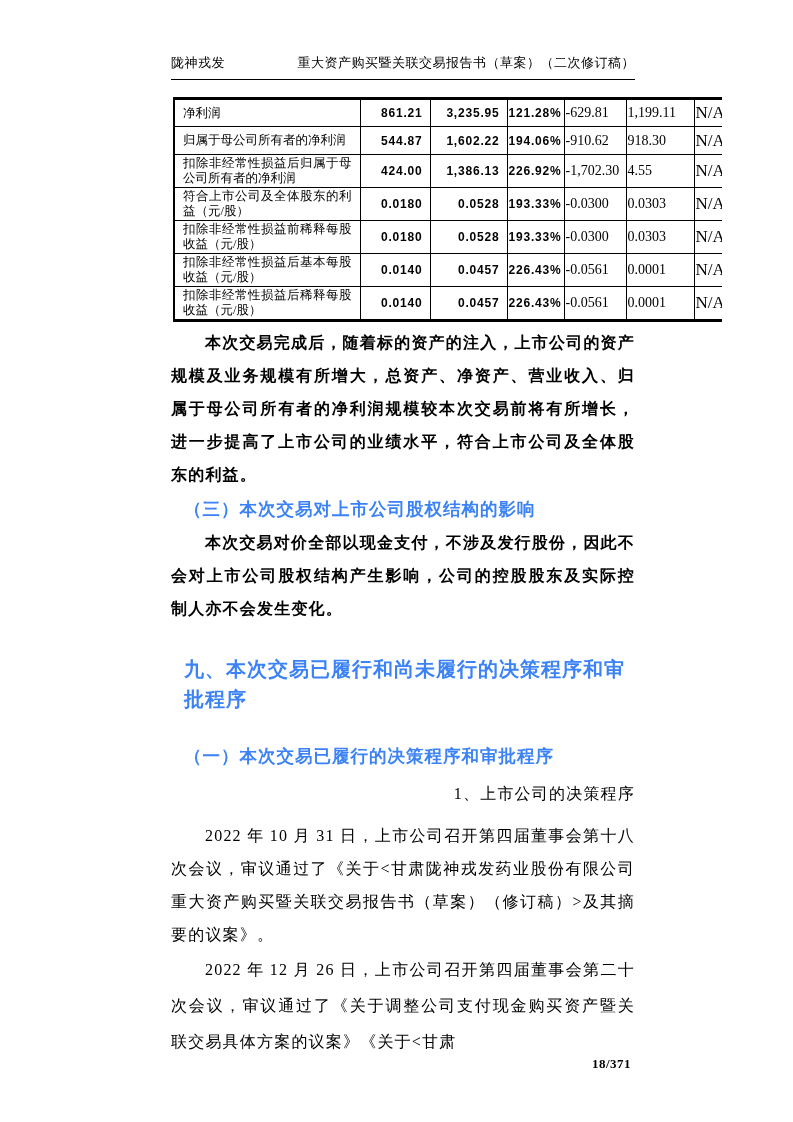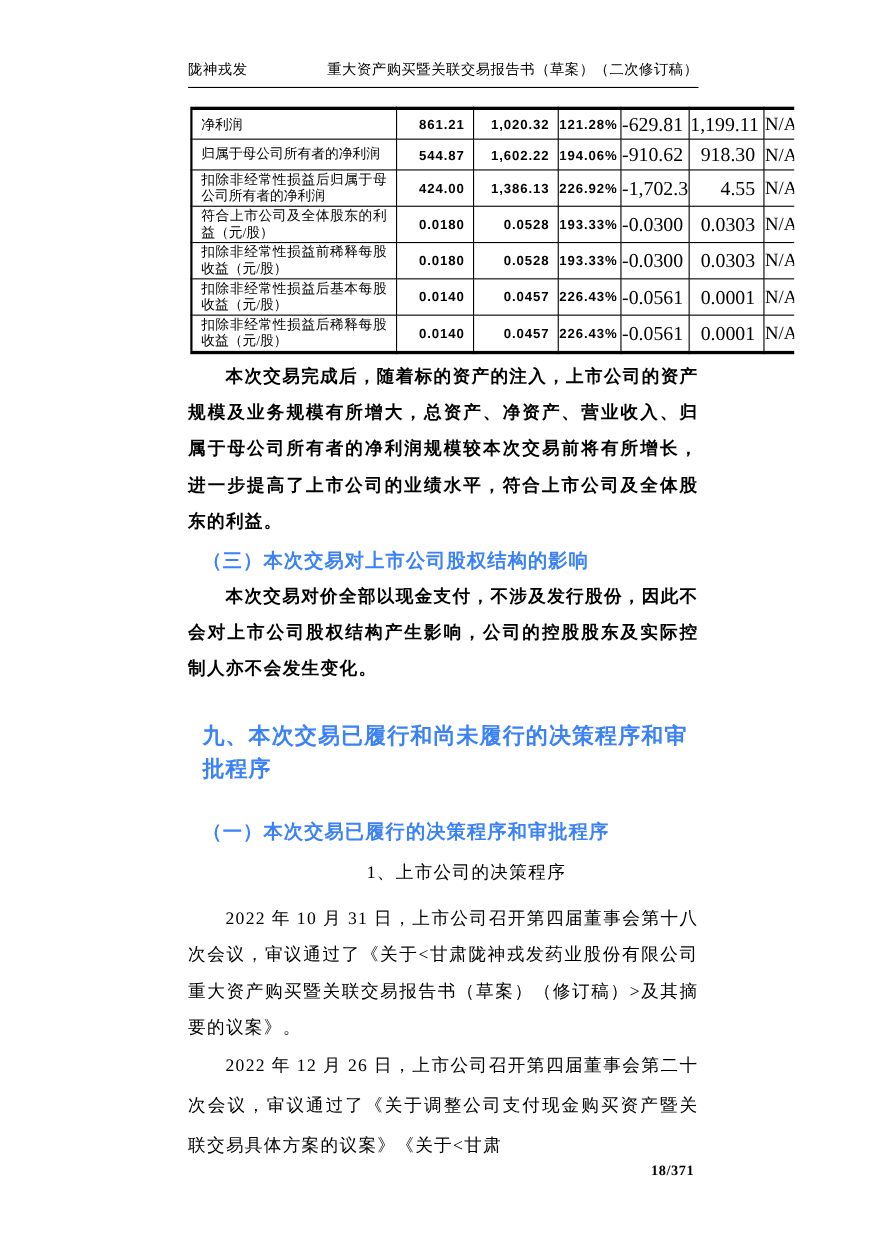--- a/index.html
+++ b/index.html
@@ -53,40 +53,40 @@
   }
   td.vb {
     font-family:"Liberation Sans","DejaVu Sans",sans-serif;
     font-weight:700;
     font-size:12px;
     letter-spacing:0.8px;
     text-align:right;
     padding-right:7px;
   }
   td.vn {
-    font-size:18px;
-    text-align:right;
+    font-size:14px;
+    text-align:left;
     padding-right:7px;
   }
   td.na {
     font-size:17px;
   }
 
   
   p.body {
     margin:0;
     font-size:16px;
     line-height:33px;
     letter-spacing:1.2px;
     text-align:justify;
     text-indent:34px;
   }
   p.p1 { margin-top:4px;font-weight:bold; }
   p.p2 { margin-top:3px;font-weight:bold; }
-  p.item { margin-top:7px; text-indent:42px; text-align:center; }
+  p.item { margin-top:7px; text-indent:42px; text-align:right; }
   p.p3 { margin-top:2px; }
   p.p4 { margin-top:9px; }
   p.p5 {
     margin-top:1px;
     font-weight:400;
     line-height:36px;
   }
 
   
   .h-big, .h-mid {
@@ -128,21 +128,21 @@
         <col style="width:77px">
       <col style="width:57px">
         <col style="width:62px">
         <col style="width:68px">
         <col style="width:60px">
     </colgroup>
     <tbody>
       <tr class="r-single">
         <td class="lbl">净利润</td>
         <td class="vb">861.21</td>
-        <td class="vb">1,020.32</td>
+        <td class="vb">3,235.95</td>
         <td class="vb">121.28%</td>
         <td class="vn">-629.81</td>
         <td class="vn">1,199.11</td>
         <td class="na">N/A</td>
       </tr>
       <tr class="r-single">
         <td class="lbl">归属于母公司所有者的净利润</td>
         <td class="vb">544.87</td>
         <td class="vb">1,602.22</td>
         <td class="vb">194.06%</td>

